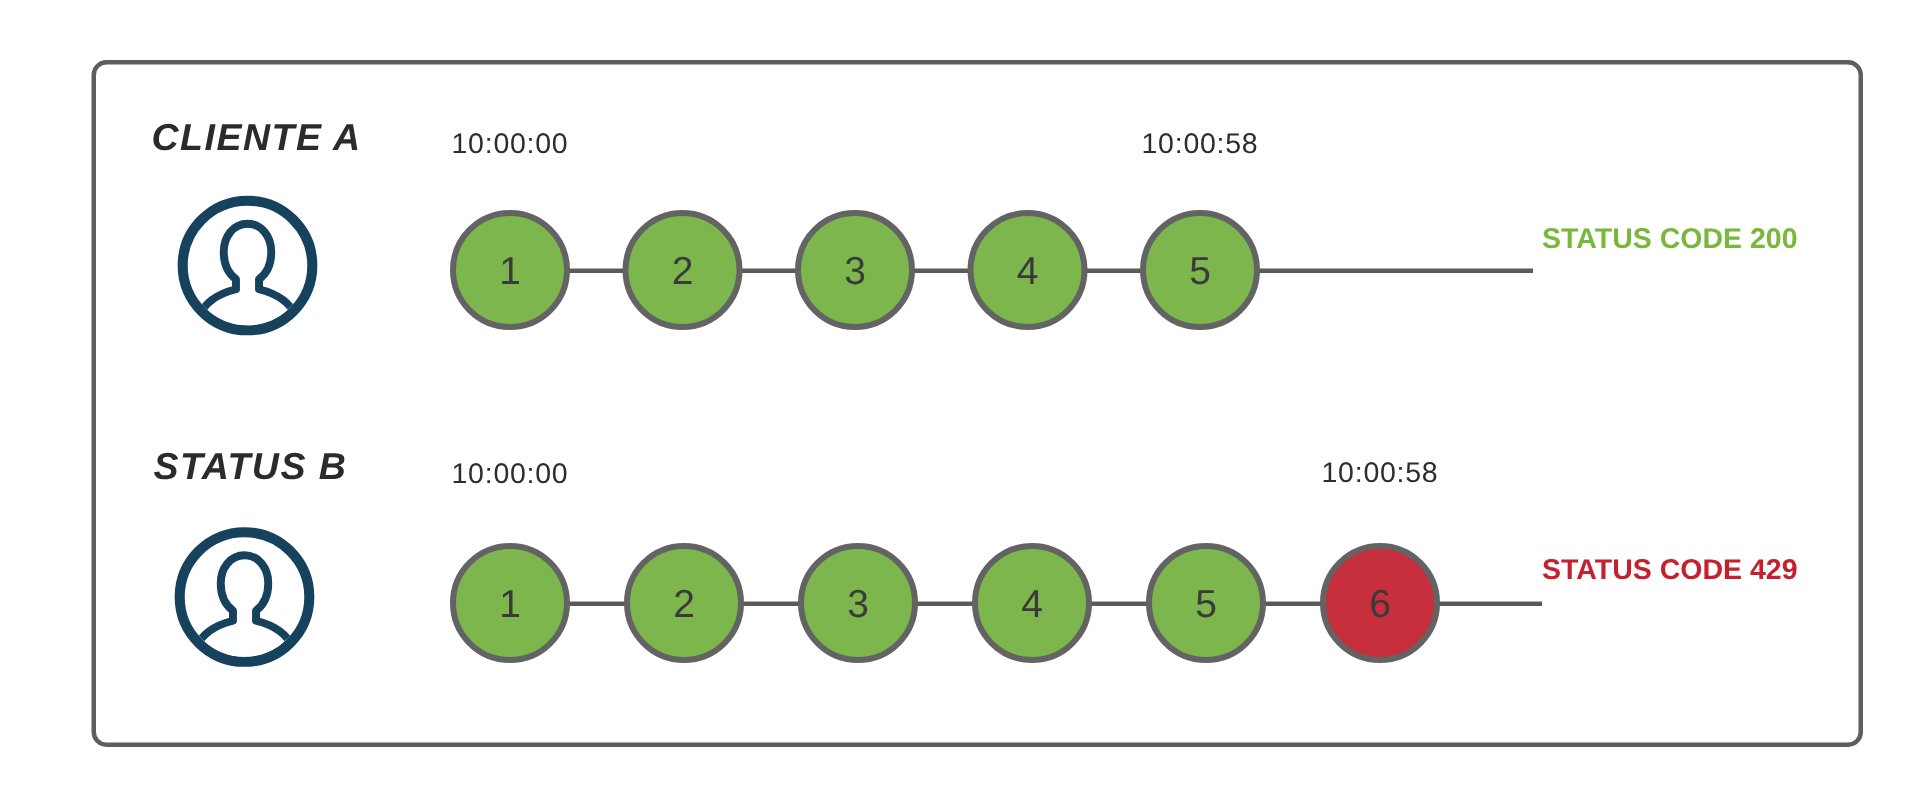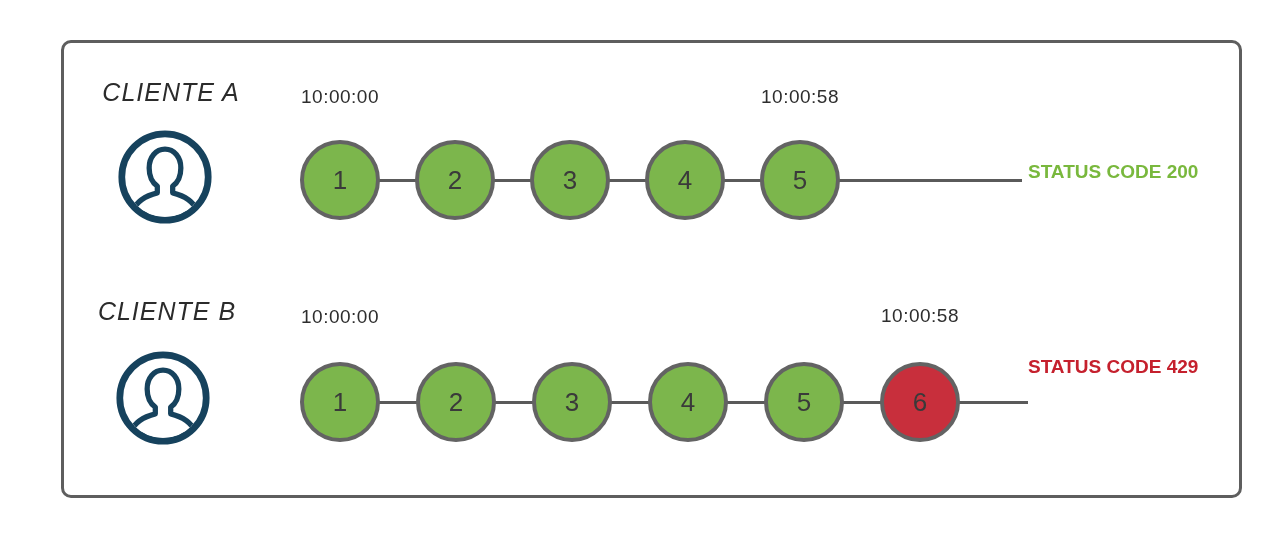--- a/index.html
+++ b/index.html
@@ -20,21 +20,21 @@
     box-sizing: border-box;
     border: 3px solid var(--frame-border, #5e5e5e);
     border-radius: 10px;
     background: #ffffff;
   }
 
   .client-label {
     width: 170px;
     text-align: center;
     font-size: 25px;
-    font-weight: normal;
+    font-weight: bold;
     font-style: italic;
     letter-spacing: 1px;
     color: var(--client-text, #2b2b2b);
     white-space: nowrap;
   }
   .row-a .client-label { left: 86px;  top: 78px;  }
   .row-b .client-label { left: 82px;  top: 297px; }
 
   .avatar { width: 96px; height: 96px; color: var(--avatar, #16425d); }
   .row-a .avatar { left: 117px; top: 129px; }
@@ -82,22 +82,22 @@
   .status-text {
     width: 166px;
     text-align: center;
     font-size: 19px;
     font-weight: bold;
     line-height: 22px;
     white-space: nowrap;
   }
   .status-text.ok      { color: var(--ok-text, #79b83d); }
   .status-text.blocked { color: var(--blocked-text, #c5202d); }
-  .row-a .status-text { left: 1028px; top: 161px; text-align: center; }
-  .row-b .status-text { left: 1028px; top: 356px; }
+  .row-a .status-text { left: 1028px; top: 149px; text-align: center; }
+  .row-b .status-text { left: 1028px; top: 370px; }
 </style>
 </head>
 <body>
 
 <svg width="0" height="0" style="position:absolute">
   <defs>
     <g id="avatar-icon">
       <clipPath id="avatar-clip">
           <circle cx="50" cy="50" r="41.5"></circle>
         </clipPath>
@@ -125,21 +125,21 @@
       <div class="request-circle ok" style="left: 530px; top: 140px;">3</div>
       <div class="request-circle ok" style="left: 645px; top: 140px;">4</div>
       <div class="request-circle ok" style="left: 760px; top: 140px;">5</div>
     </div>
   <div class="abs status-text ok">
     <div>STATUS CODE 200</div>
   </div>
 </div>
 
 <div class="row-b">
-  <div class="abs client-label">CLIENTE B</div>
+  <div class="abs client-label">STATUS B</div>
   <div class="abs avatar">
     <svg viewBox="0 0 100 100">
         <use href="#avatar-icon"></use>
       </svg>
   </div>
   <div class="abs time-label time-start">10:00:00</div>
   <div class="abs time-label time-end">10:00:58</div>
   <div class="abs tl-line"></div>
   <div class="circles">
       <div class="request-circle ok" style="left: 300px; top: 362px;">1</div>

